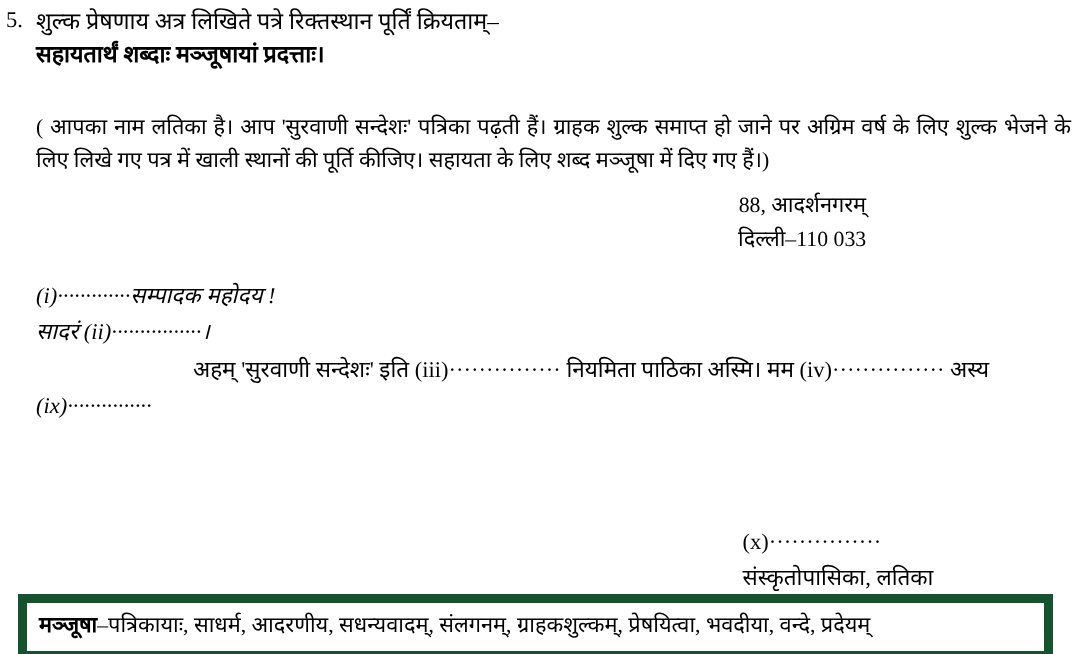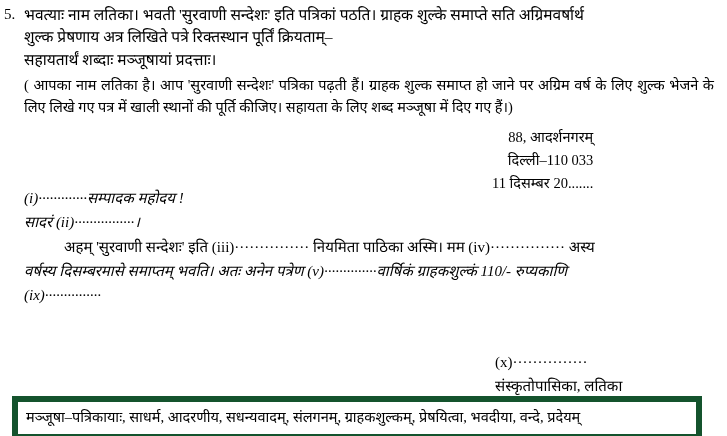--- a/index.html
+++ b/index.html
@@ -34,21 +34,21 @@
     top: 4px;
     width: 697px;
     font-size: 15.5px;
     text-align: justify;
   }
   .q-body .l {
     display: block;
     white-space: nowrap;
   }
   .bold {
-    font-weight: normal;
+    font-weight: bold;
   }
   .trans {
     left: 24px;
     top: 74px;
     width: 690px;
     font-size: 14.5px;
     line-height: 1.55;
     text-align: justify;
   }
   .addr {
@@ -63,21 +63,21 @@
     top: 186px;
     width: 700px;
     font-size: 15px;
     line-height: 1.62;
   }
   .letter .l {
     display: block;
     white-space: nowrap;
   }
   .indent1 { padding-left: 0px; font-style: italic; }
-  .indent2 { padding-left: 40px; }
+  .indent2 { padding-left: 40px; text-align: center; }
   .sig {
     left: 495px;
     top: 350px;
     font-size: 15px;
     line-height: 1.6;
   }
   .manjusha {
     left: 12px;
     top: 396px;
     width: 690px;
@@ -89,41 +89,38 @@
   }
 </style>
 </head>
 <body>
 
 <div id="page">
 
   <div class="qnum">5.</div>
 
   <div class="blk q-body">
-    <span class="l">भवत्याः नाम लतिका। भवती 'सुरवाणी सन्देशः' इति पत्रिकां पठति। ग्राहक शुल्के समाप्ते सति अग्रिमवर्षार्थ</span>
     <span class="l">शुल्क प्रेषणाय अत्र लिखिते पत्रे रिक्तस्थान पूर्तिं क्रियताम्‌–</span>
     <span class="l bold">सहायतार्थं शब्दाः मञ्जूषायां प्रदत्ताः।</span>
   </div>
 
   <div class="blk trans">
     <span class="l">( आपका नाम लतिका है। आप 'सुरवाणी सन्देशः' पत्रिका पढ़ती हैं। ग्राहक शुल्क समाप्त हो जाने पर अग्रिम वर्ष के</span>
     <span class="l">लिए शुल्क भेजने के लिए लिखे गए पत्र में खाली स्थानों की पूर्ति कीजिए। सहायता के लिए शब्द मञ्जूषा में दिए गए हैं।)</span>
   </div>
 
   <div class="blk addr">
     <div>88, आदर्शनगरम्‌</div>
     <div>दिल्ली–110 033</div>
-    <div>11 दिसम्बर 20.......</div>
   </div>
 
   <div class="blk letter">
     <span class="l indent1">(i)·············सम्पादक  महोदय !</span>
     <span class="l indent1">सादरं  (ii)················।</span>
     <span class="l indent2">अहम्‌ 'सुरवाणी सन्देशः' इति (iii)··············· नियमिता पाठिका अस्मि। मम  (iv)··············· अस्य</span>
-    <span class="l indent1">वर्षस्य दिसम्बरमासे समाप्तम्‌ भवति। अतः अनेन पत्रेण (v)··············वार्षिकं ग्राहकशुल्कं 110/- रुप्यकाणि</span>
     <span class="l indent1">(ix)···············</span>
   </div>
 
   <div class="blk sig">
     <div>(x)···············</div>
     <div>संस्कृतोपासिका,  लतिका</div>
   </div>
 
   <div class="blk manjusha">
     <span class="bold">मञ्जूषा</span><span>–</span><span>पत्रिकायाः,  साधर्म, आदरणीय, सधन्यवादम्‌, संलगनम्‌, ग्राहकशुल्कम्‌, प्रेषयित्वा, भवदीया, वन्दे, प्रदेयम्‌</span>

